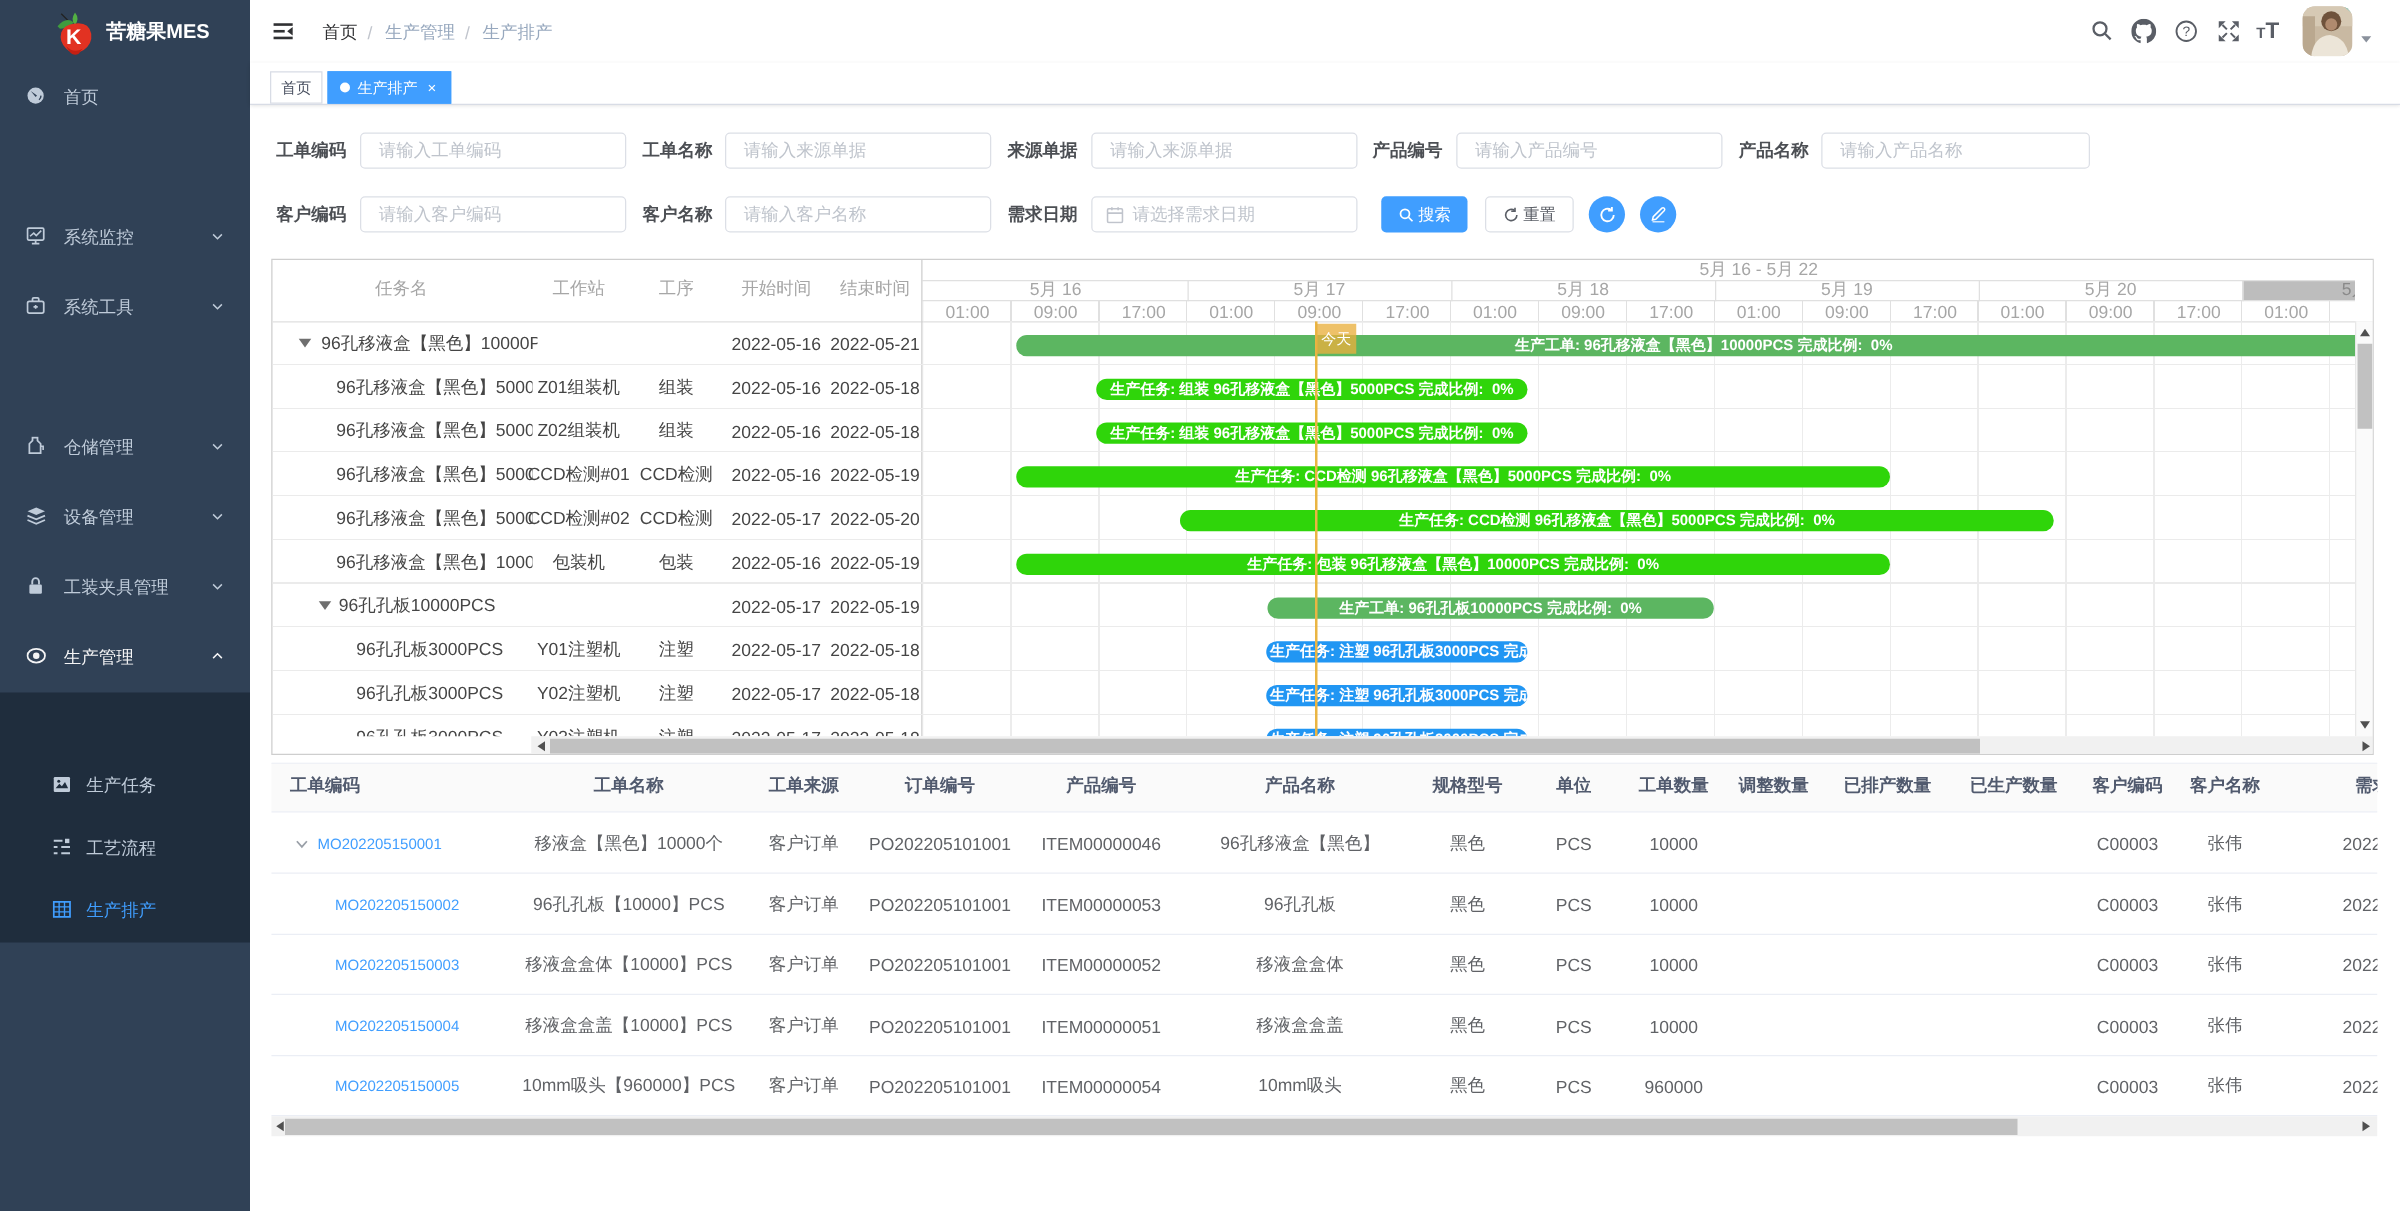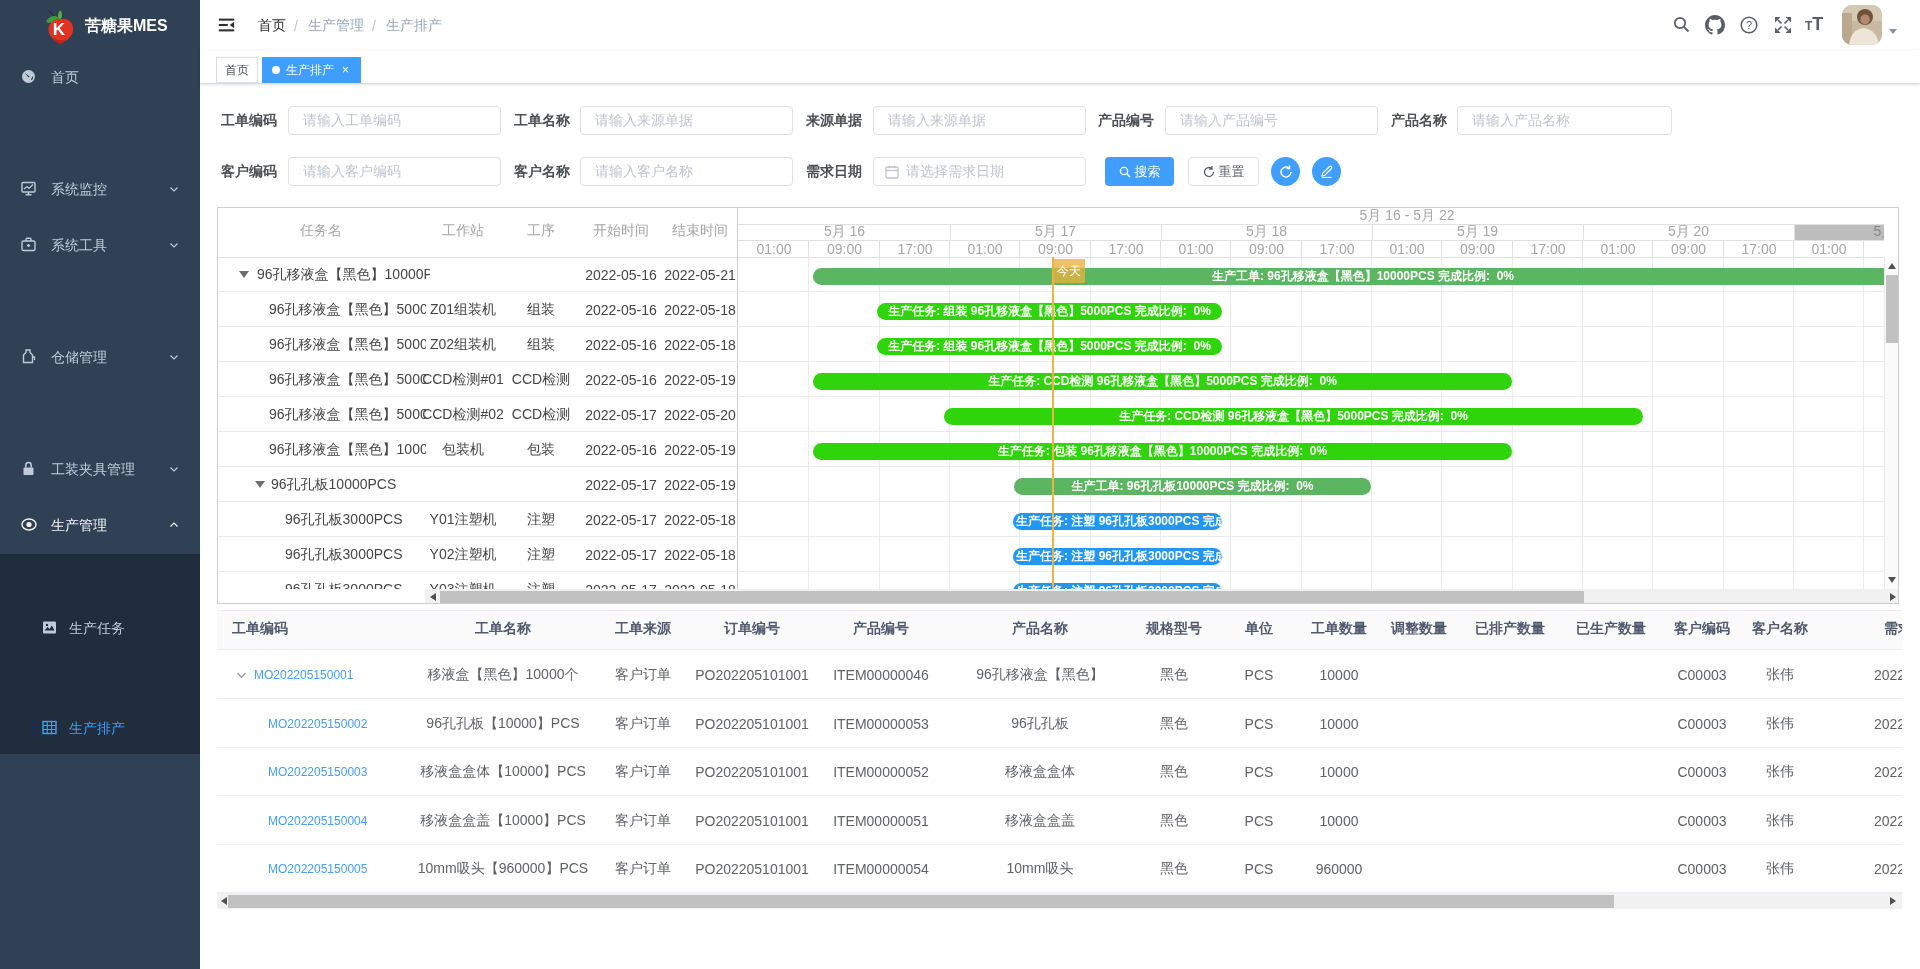--- a/index.html
+++ b/index.html
@@ -108,20 +108,31 @@
   <div class="mi" style="top:330px">
       <span class="ico"><svg width="15" height="15" viewBox="0 0 15 15">
           <path d="M5 1 L9 1 L9 3.5 L11.5 6 L11.5 13.5 L2.5 13.5 L2.5 6 L5 3.5 Z" fill="none" stroke="#bfcbd9" stroke-width="1.4"></path>
           <path d="M11.5 8 L13.5 8 L13.5 11" fill="none" stroke="#bfcbd9" stroke-width="1.3"></path>
         </svg></span>
       <span class="txt">仓储管理</span>
       <span class="chev"><svg width="12" height="12" viewBox="0 0 12 12">
           <path d="M2.5 4.5 L6 8 L9.5 4.5" stroke="#bfcbd9" stroke-width="1.2" fill="none"></path>
         </svg></span>
     </div>
+  <div class="mi" style="top:386px">
+      <span class="ico"><svg width="16" height="15" viewBox="0 0 16 15">
+          <path d="M8 1 L15 4 L8 7 L1 4 Z" fill="#bfcbd9"></path>
+          <path d="M1 7.5 L8 10.5 L15 7.5" fill="none" stroke="#bfcbd9" stroke-width="1.4"></path>
+          <path d="M1 11 L8 14 L15 11" fill="none" stroke="#bfcbd9" stroke-width="1.4"></path>
+        </svg></span>
+      <span class="txt">设备管理</span>
+      <span class="chev"><svg width="12" height="12" viewBox="0 0 12 12">
+          <path d="M2.5 4.5 L6 8 L9.5 4.5" stroke="#bfcbd9" stroke-width="1.2" fill="none"></path>
+        </svg></span>
+    </div>
   <div class="mi" style="top:442px">
       <span class="ico"><svg width="15" height="15" viewBox="0 0 15 15">
           <rect x="2.5" y="6.5" width="10" height="7.5" rx="1" fill="#bfcbd9"></rect>
           <path d="M4.8 6.5 L4.8 4.2 A2.7 2.7 0 0 1 10.2 4.2 L10.2 6.5" fill="none" stroke="#bfcbd9" stroke-width="1.5"></path>
         </svg></span>
       <span class="txt">工装夹具管理</span>
       <span class="chev"><svg width="12" height="12" viewBox="0 0 12 12">
           <path d="M2.5 4.5 L6 8 L9.5 4.5" stroke="#bfcbd9" stroke-width="1.2" fill="none"></path>
         </svg></span>
     </div>
@@ -136,20 +147,27 @@
         </svg></span>
     </div>
   <div id="submenu">
     <div class="si" style="top:50px">
         <span class="ico"><svg width="15" height="15" viewBox="0 0 15 15">
             <rect x="1" y="1.5" width="13" height="12" rx="1" fill="#bfcbd9"></rect>
             <path d="M2.5 10.5 L5.5 7 L7.5 9 L10 5.5 L12.5 10.5 Z" fill="#1f2d3d"></path>
             <circle cx="5" cy="5" r="1.2" fill="#1f2d3d"></circle>
           </svg></span>
         <span class="txt">生产任务</span>
+      </div>
+    <div class="si" style="top:100px">
+        <span class="ico"><svg width="15" height="15" viewBox="0 0 15 15">
+            <path d="M1 2.5 L8 2.5 M1 7.5 L4 7.5 M1 12.5 L4 12.5 M7 7.5 L14 7.5 M7 12.5 L14 12.5" stroke="#bfcbd9" stroke-width="1.6"></path>
+            <rect x="10" y="1" width="3.5" height="3.5" fill="#bfcbd9"></rect>
+          </svg></span>
+        <span class="txt">工艺流程</span>
       </div>
     <div class="si" style="top:150px;color:#409eff">
         <span class="ico"><svg width="15" height="15" viewBox="0 0 15 15">
             <rect x="1" y="1.5" width="13" height="12" fill="none" stroke="#409eff" stroke-width="1.4"></rect>
             <path d="M1 5.5 L14 5.5 M1 9.5 L14 9.5 M5.3 1.5 L5.3 13.5 M9.6 1.5 L9.6 13.5" stroke="#409eff" stroke-width="1.1"></path>
           </svg></span>
         <span class="txt">生产排产</span>
       </div>
   </div>
 </div>

